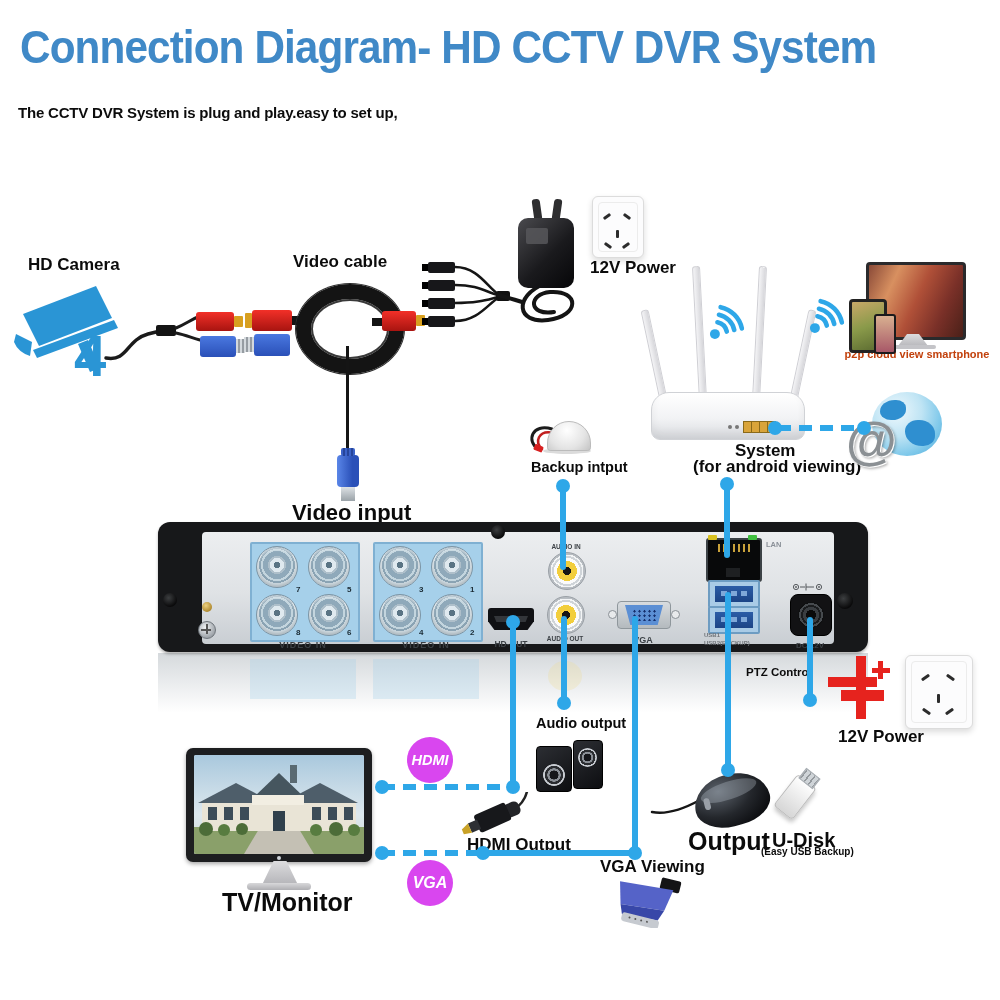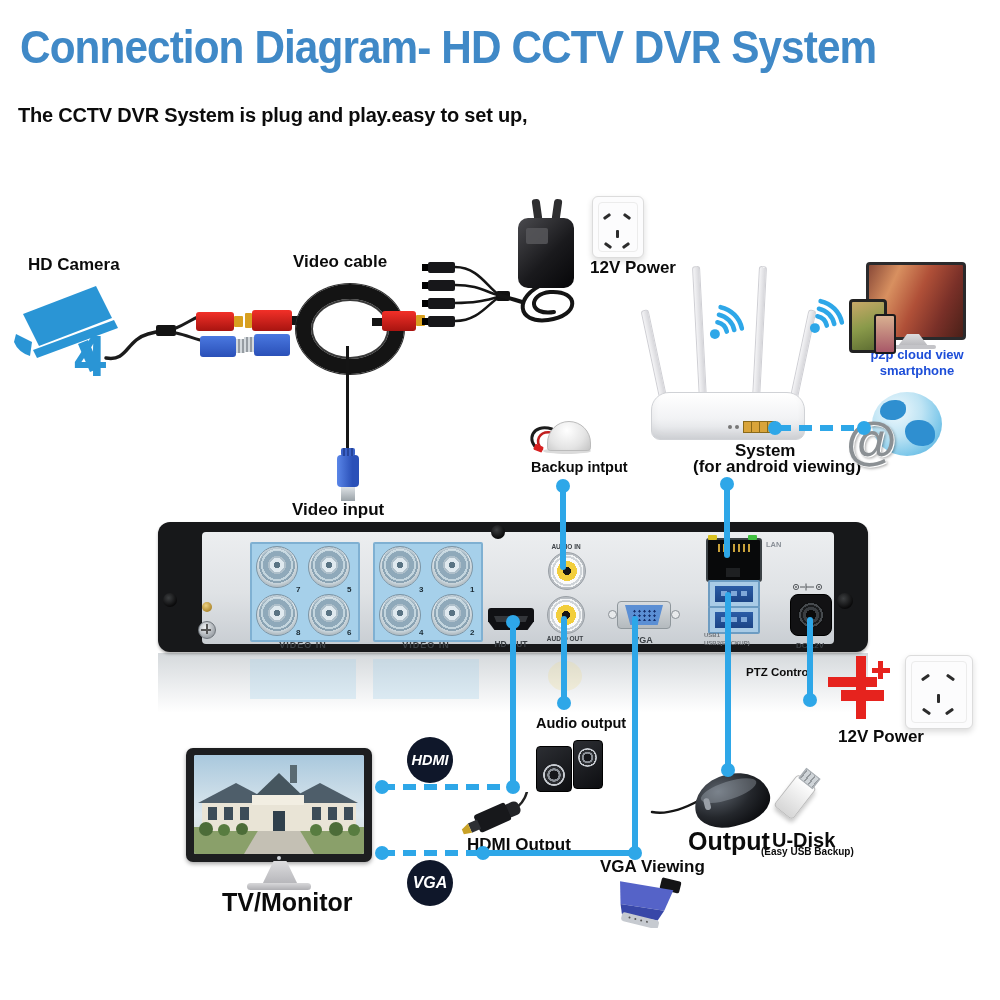--- a/index.html
+++ b/index.html
@@ -2,30 +2,30 @@
 <html><head>
 <meta charset="utf-8">
 <style>
   html,body{margin:0;padding:0;background:#fff;}
   #canvas{position:relative;width:1000px;height:1000px;background:#fff;overflow:hidden;
           font-family:"Liberation Sans","DejaVu Sans",sans-serif;}
   .abs{position:absolute;}
   
   .title{left:20px;top:20px;font-size:46px;font-weight:bold;color:#4089c7;letter-spacing:-1px;
          transform:scaleX(.92);transform-origin:left top;white-space:nowrap;}
-  .sub{left:18px;font-size:20px;font-weight:bold;color:#0c0c0c;white-space:nowrap;letter-spacing:-.2px;}
+  .sub{left:18px;font-size:15px;font-weight:bold;color:#0c0c0c;white-space:nowrap;letter-spacing:-.2px;}
   .lbl{position:absolute;font-weight:bold;color:#0b0b0b;white-space:nowrap;}
-  .red-txt{left:836px;top:347px;width:162px;text-align:center;color:#1d4ed8;font-weight:bold;
-           font-size:13px;line-height:15.5px;}
+  .red-txt{left:836px;top:347px;width:162px;text-align:center;color:#c2410c;font-weight:bold;
+           font-size:11px;line-height:15.5px;}
   
   .line{position:absolute;background:#2ea7e8;border-radius:3px;z-index:30;}
   .dash{position:absolute;height:6px;border-radius:3px;z-index:30;
         background:repeating-linear-gradient(90deg,#2ea7e8 0 13px,transparent 13px 21px);}
   .dot{position:absolute;width:14px;height:14px;border-radius:50%;background:#2ea7e8;z-index:31;}
-  .badge{position:absolute;width:46px;height:46px;border-radius:50%;background:#0f172a;color:#fff;
+  .badge{position:absolute;width:46px;height:46px;border-radius:50%;background:#d946ef;color:#fff;
          display:flex;align-items:center;justify-content:center;font-style:italic;font-weight:bold;z-index:32;}
   
   .rca-m{position:absolute;border-radius:3px;background:linear-gradient(#f23028,#a81410);}
   .rca-m::after{content:'';position:absolute;right:-9px;top:4px;width:9px;height:11px;background:#d8a020;border-radius:1px;}
   .rca-f{position:absolute;border-radius:3px;background:linear-gradient(#f23028,#a81410);}
   .rca-f::before{content:'';position:absolute;left:-7px;top:3px;width:7px;height:15px;background:#d8a020;border-radius:1px;}
   .rca-f::after{content:'';position:absolute;right:-8px;top:6px;width:8px;height:9px;background:#141414;}
   .bncc-m{position:absolute;border-radius:3px;background:linear-gradient(#4a78e0,#2a50b8);}
   .bncc-m::after{content:'';position:absolute;right:-9px;top:3px;width:9px;height:14px;
         background:repeating-linear-gradient(90deg,#d4d9dd 0 2px,#969ca2 2px 4px);}
@@ -253,21 +253,21 @@
     <path d="M26 6 C6 0 0 18 12 26" stroke="#1c1c1c" stroke-width="3" fill="none" stroke-linecap="round"></path>
     <path d="M28 10 C12 6 8 20 16 26" stroke="#c22020" stroke-width="2.6" fill="none" stroke-linecap="round"></path>
     <rect x="8" y="22" width="9" height="6" rx="1" fill="#d82020" transform="rotate(22 12 25)"></rect>
   </svg>
   <div class="abs mic-shadow"></div>
   <div class="abs mic"></div>
   <div class="lbl" style="left:531px;top:459px;font-size:14.5px">Backup intput</div>
 
   <div class="abs vline"></div>
   <div class="abs vbnc"></div>
-  <div class="lbl" style="left:292px;top:500px;font-size:17px">Video input</div>
+  <div class="lbl" style="left:292px;top:500px;font-size:22px">Video input</div>
 
   <div class="line" style="left:560px;top:486px;width:6px;height:84px"></div>
   <div class="dot" style="left:556px;top:479px"></div>
   <div class="line" style="left:724px;top:484px;width:6px;height:74px"></div>
   <div class="dot" style="left:720px;top:477px"></div>
   <div class="line" style="left:510px;top:620px;width:6px;height:167px"></div>
   <div class="dot" style="left:506px;top:615px"></div>
   <div class="dot" style="left:506px;top:780px"></div>
   <div class="dash" style="left:382px;top:784px;width:131px"></div>
   <div class="dot" style="left:375px;top:780px"></div>

